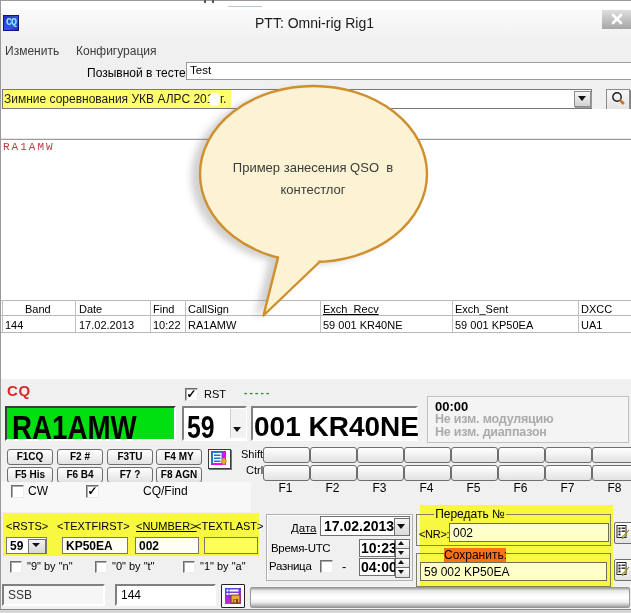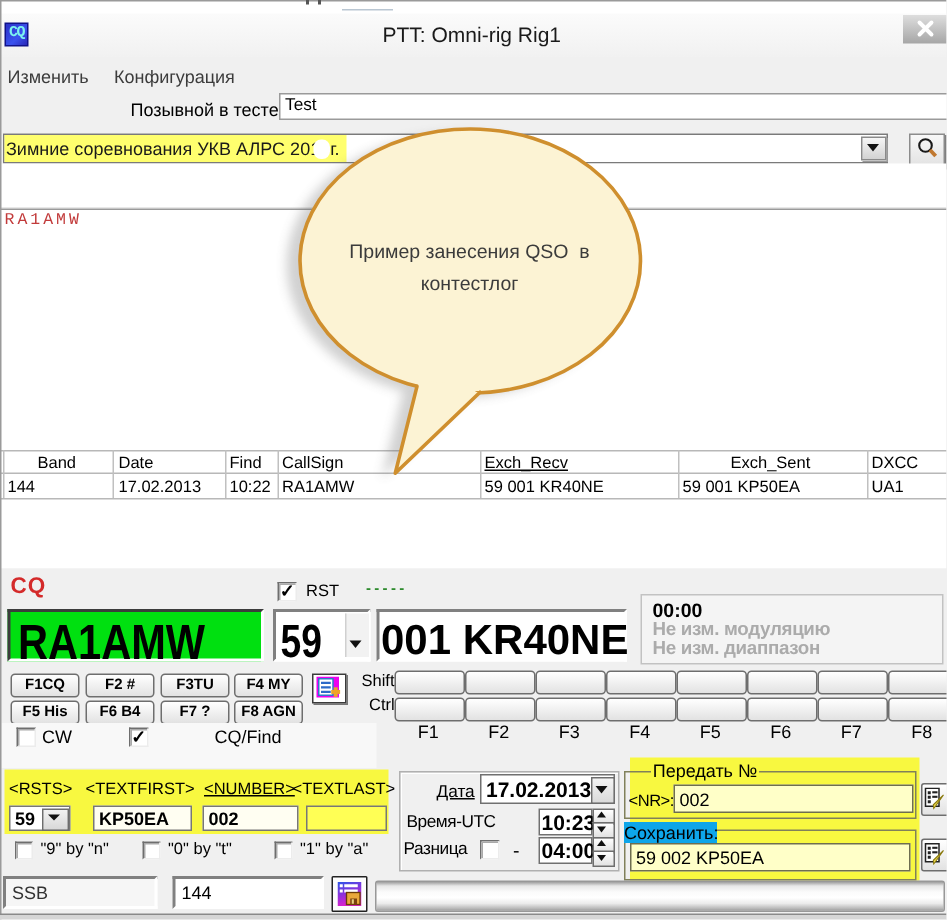--- a/index.html
+++ b/index.html
@@ -65,21 +65,21 @@
     <div class="abs" style="left: 185px; top: 300px; width: 1px; height: 32px; background: rgb(192, 192, 192);"></div>
     <div class="abs" style="left: 320px; top: 300px; width: 1px; height: 32px; background: rgb(192, 192, 192);"></div>
     <div class="abs" style="left: 452px; top: 300px; width: 1px; height: 32px; background: rgb(192, 192, 192);"></div>
     <div class="abs" style="left: 578px; top: 300px; width: 1px; height: 32px; background: rgb(192, 192, 192);"></div>
   </div>
 <div class="abs" style="left:13px;top:303px;font:11px 'Liberation Sans';color:#000;padding-left:12px;">Band</div>
 <div class="abs" style="left:79px;top:303px;font:11px 'Liberation Sans';color:#000;">Date</div>
 <div class="abs" style="left:153px;top:303px;font:11px 'Liberation Sans';color:#000;">Find</div>
 <div class="abs" style="left:188px;top:303px;font:11px 'Liberation Sans';color:#000;">CallSign</div>
 <div class="abs" style="left:323px;top:303px;font:11px 'Liberation Sans';color:#000;text-decoration:underline;">Exch_Recv</div>
-<div class="abs" style="left:455px;top:303px;font:11px 'Liberation Sans';color:#000;margin-left:32px;">Exch_Sent</div>
+<div class="abs" style="left:455px;top:303px;font:11px 'Liberation Sans';color:#000;">Exch_Sent</div>
 <div class="abs" style="left:581px;top:303px;font:11px 'Liberation Sans';color:#000;">DXCC</div>
 <div class="abs" style="left:5px;top:319px;font:11px 'Liberation Sans';color:#000;">144</div>
 <div class="abs" style="left:79px;top:319px;font:11px 'Liberation Sans';color:#000;">17.02.2013</div>
 <div class="abs" style="left:153px;top:319px;font:11px 'Liberation Sans';color:#000;">10:22</div>
 <div class="abs" style="left:188px;top:319px;font:11px 'Liberation Sans';color:#000;">RA1AMW</div>
 <div class="abs" style="left:323px;top:319px;font:11px 'Liberation Sans';color:#000;">59 001 KR40NE</div>
 <div class="abs" style="left:455px;top:319px;font:11px 'Liberation Sans';color:#000;">59 001 KP50EA</div>
 <div class="abs" style="left:581px;top:319px;font:11px 'Liberation Sans';color:#000;">UA1</div>
 
 <svg class="abs" style="left:150px;top:60px;" width="340" height="270" viewBox="0 0 340 270">
@@ -247,21 +247,21 @@
 <div class="abs btn3d" style="left:395px;top:567px;width:13px;height:9px;border-radius:0;"></div>
 <div class="abs" style="left:398px;top:570px;width:0;height:0;border-left:3px solid transparent;border-right:3px solid transparent;border-top:4px solid #111;"></div>
 
 <div class="abs" style="left:420px;top:505px;width:193px;height:82px;background:#f8f840;"></div>
 <div class="abs" style="left:416px;top:514px;width:195px;height:32px;border:1px solid #80805a;box-sizing:border-box;"></div>
 <div class="abs" style="left:434px;top:507px;width:72px;background:#f8f840;font:12px 'Liberation Sans';color:#000;text-align:center;">Передать №</div>
 <div class="abs" style="left:419px;top:528px;font:11px 'Liberation Sans';color:#000;letter-spacing:-0.3px;">&lt;NR&gt;:</div>
 <div class="abs" style="left:449px;top:523px;width:160px;height:19px;background:#ffffc8;border:1px solid #6e6e50;box-sizing:border-box;"></div>
 <div class="abs" style="left:453px;top:526px;font:12px 'Liberation Sans';color:#000;">002</div>
 <div class="abs" style="left:416px;top:553px;width:195px;height:34px;border:1px solid #80805a;box-sizing:border-box;"></div>
-<div class="abs" style="left:416px;top:548px;width:62px;background:#0ea5e9;font:12px 'Liberation Sans';color:#000;">Сохранить:</div>
+<div class="abs" style="left:444px;top:548px;width:62px;background:#f97316;font:12px 'Liberation Sans';color:#000;">Сохранить:</div>
 <div class="abs" style="left:420px;top:562px;width:187px;height:19px;background:#ffffc8;border:1px solid #6e6e50;box-sizing:border-box;"></div>
 <div class="abs" style="left:424px;top:565px;font:12px 'Liberation Sans';color:#000;">59 002 KP50EA</div>
 
 <div class="abs btn3d" style="left:614px;top:522px;width:17px;height:20px;border-radius:2px;"></div>
 <svg class="abs" style="left:616px;top:525px;" width="14" height="15" viewBox="0 0 14 15">
   <rect x="1" y="0.5" width="9" height="12" fill="#fff" stroke="#222" stroke-width="1"></rect>
   <rect x="2.5" y="2.5" width="2" height="2" fill="#222"></rect>
   <rect x="5.5" y="2.5" width="3.5" height="1.4" fill="#222"></rect>
   <rect x="2.5" y="5.5" width="2" height="2" fill="#222"></rect>
   <rect x="5.5" y="5.5" width="3.5" height="1.4" fill="#222"></rect>

